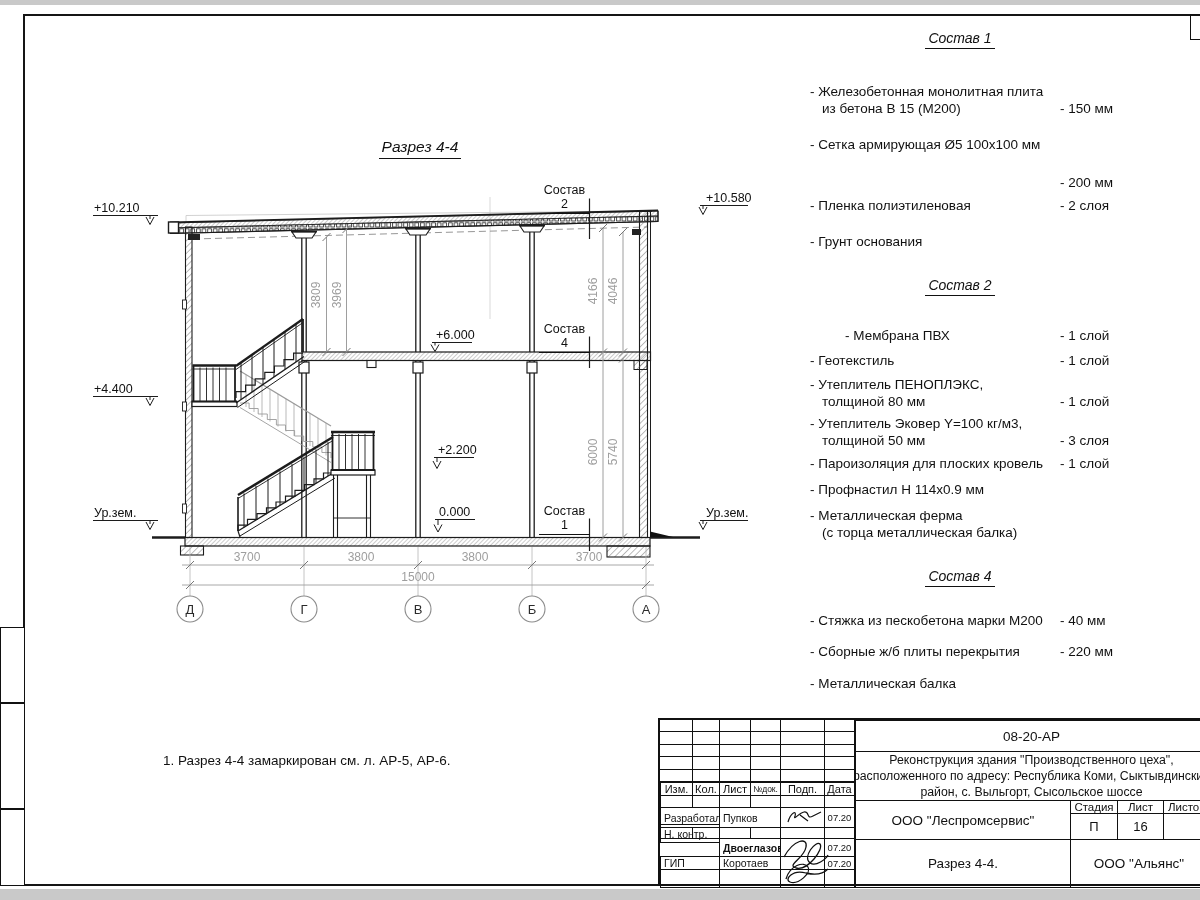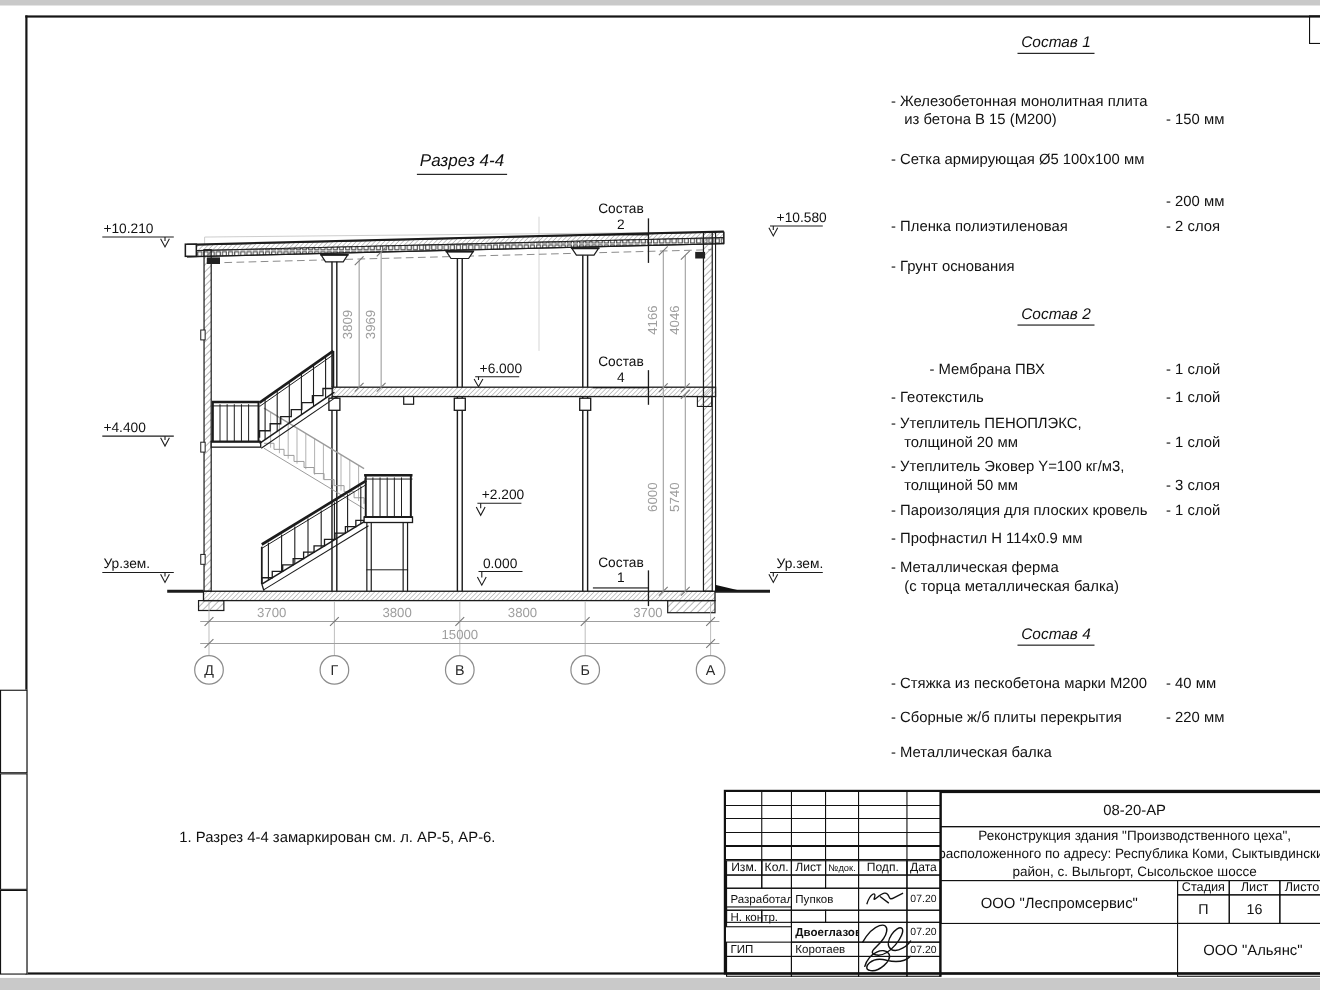--- a/index.html
+++ b/index.html
@@ -338,21 +338,21 @@
 <div class="comp-row" style="top:328px;justify-content:center;">
   <div class="comp-label">- Мембрана ПВХ</div>
   <div class="comp-value">- 1 слой</div>
 </div>
 <div class="comp-row" style="top:353px;">
   <div class="comp-label">- Геотекстиль</div>
   <div class="comp-value">- 1 слой</div>
 </div>
 <div class="comp-row" style="top:377px;">
   <div class="comp-label">- Утеплитель ПЕНОПЛЭКС,
-толщиной 20 мм</div>
+толщиной 80 мм</div>
   <div class="comp-value">- 1 слой</div>
 </div>
 <div class="comp-row" style="top:416px;">
   <div class="comp-label">- Утеплитель Эковер Y=100 кг/м3,
 толщиной 50 мм</div>
   <div class="comp-value">- 3 слоя</div>
 </div>
 <div class="comp-row" style="top:456px;">
   <div class="comp-label">- Пароизоляция для плоских кровель</div>
   <div class="comp-value">- 1 слой</div>
@@ -455,20 +455,21 @@
       <div>район, с. Выльгорт, Сысольское шоссе</div>
     </div>
   </div>
   <div class="tb tb-big" style="left:195px;top:80px;width:216px;height:40px;">ООО "Леспромсервис"</div>
   <div class="tb tb-small" style="left:410px;top:80px;width:48px;height:14px;font-size:11.5px;">Стадия</div>
   <div class="tb tb-small" style="left:457px;top:80px;width:47px;height:14px;font-size:11.5px;">Лист</div>
   <div class="tb tb-small" style="left:503px;top:80px;width:45px;height:14px;font-size:11.5px;justify-content:flex-start;padding-left:4px;">Листов</div>
   <div class="tb" style="left:410px;top:93px;width:48px;height:27px;font-size:13px;">П</div>
   <div class="tb" style="left:457px;top:93px;width:47px;height:27px;font-size:13px;">16</div>
   <div class="tb" style="left:503px;top:93px;width:45px;height:27px;font-size:13px;"></div>
+  <div class="tb tb-big" style="left:195px;top:119px;width:216px;height:49px;">Разрез 4-4.</div>
   <div class="tb tb-big" style="left:410px;top:119px;width:138px;height:49px;">ООО "Альянс"</div>
 
   <svg class="abs" style="left:122px;top:87px;" width="43" height="21" viewBox="0 0 43 21">
     <path d="M6,15 C9,5 15,3 13,9 C11,14 17,6 22,5 C28,4 24,13 31,9 L39,5 M18,8 L26,14" fill="none" stroke="#111" stroke-width="1.2"></path>
   </svg>
   <svg class="abs" style="left:118px;top:115px;" width="52" height="53" viewBox="0 0 52 53">
     <path d="M6,22 C16,4 30,2 28,12 C26,24 8,30 18,33 C30,36 46,14 42,9 C38,5 24,22 32,28 C38,32 48,24 50,20" fill="none" stroke="#111" stroke-width="1.3"></path>
     <path d="M8,44 C12,30 26,26 30,32 C34,38 20,50 12,47 C6,45 14,34 28,38 C40,41 46,38 50,34" fill="none" stroke="#111" stroke-width="1.3"></path>
   </svg>
 </div>

